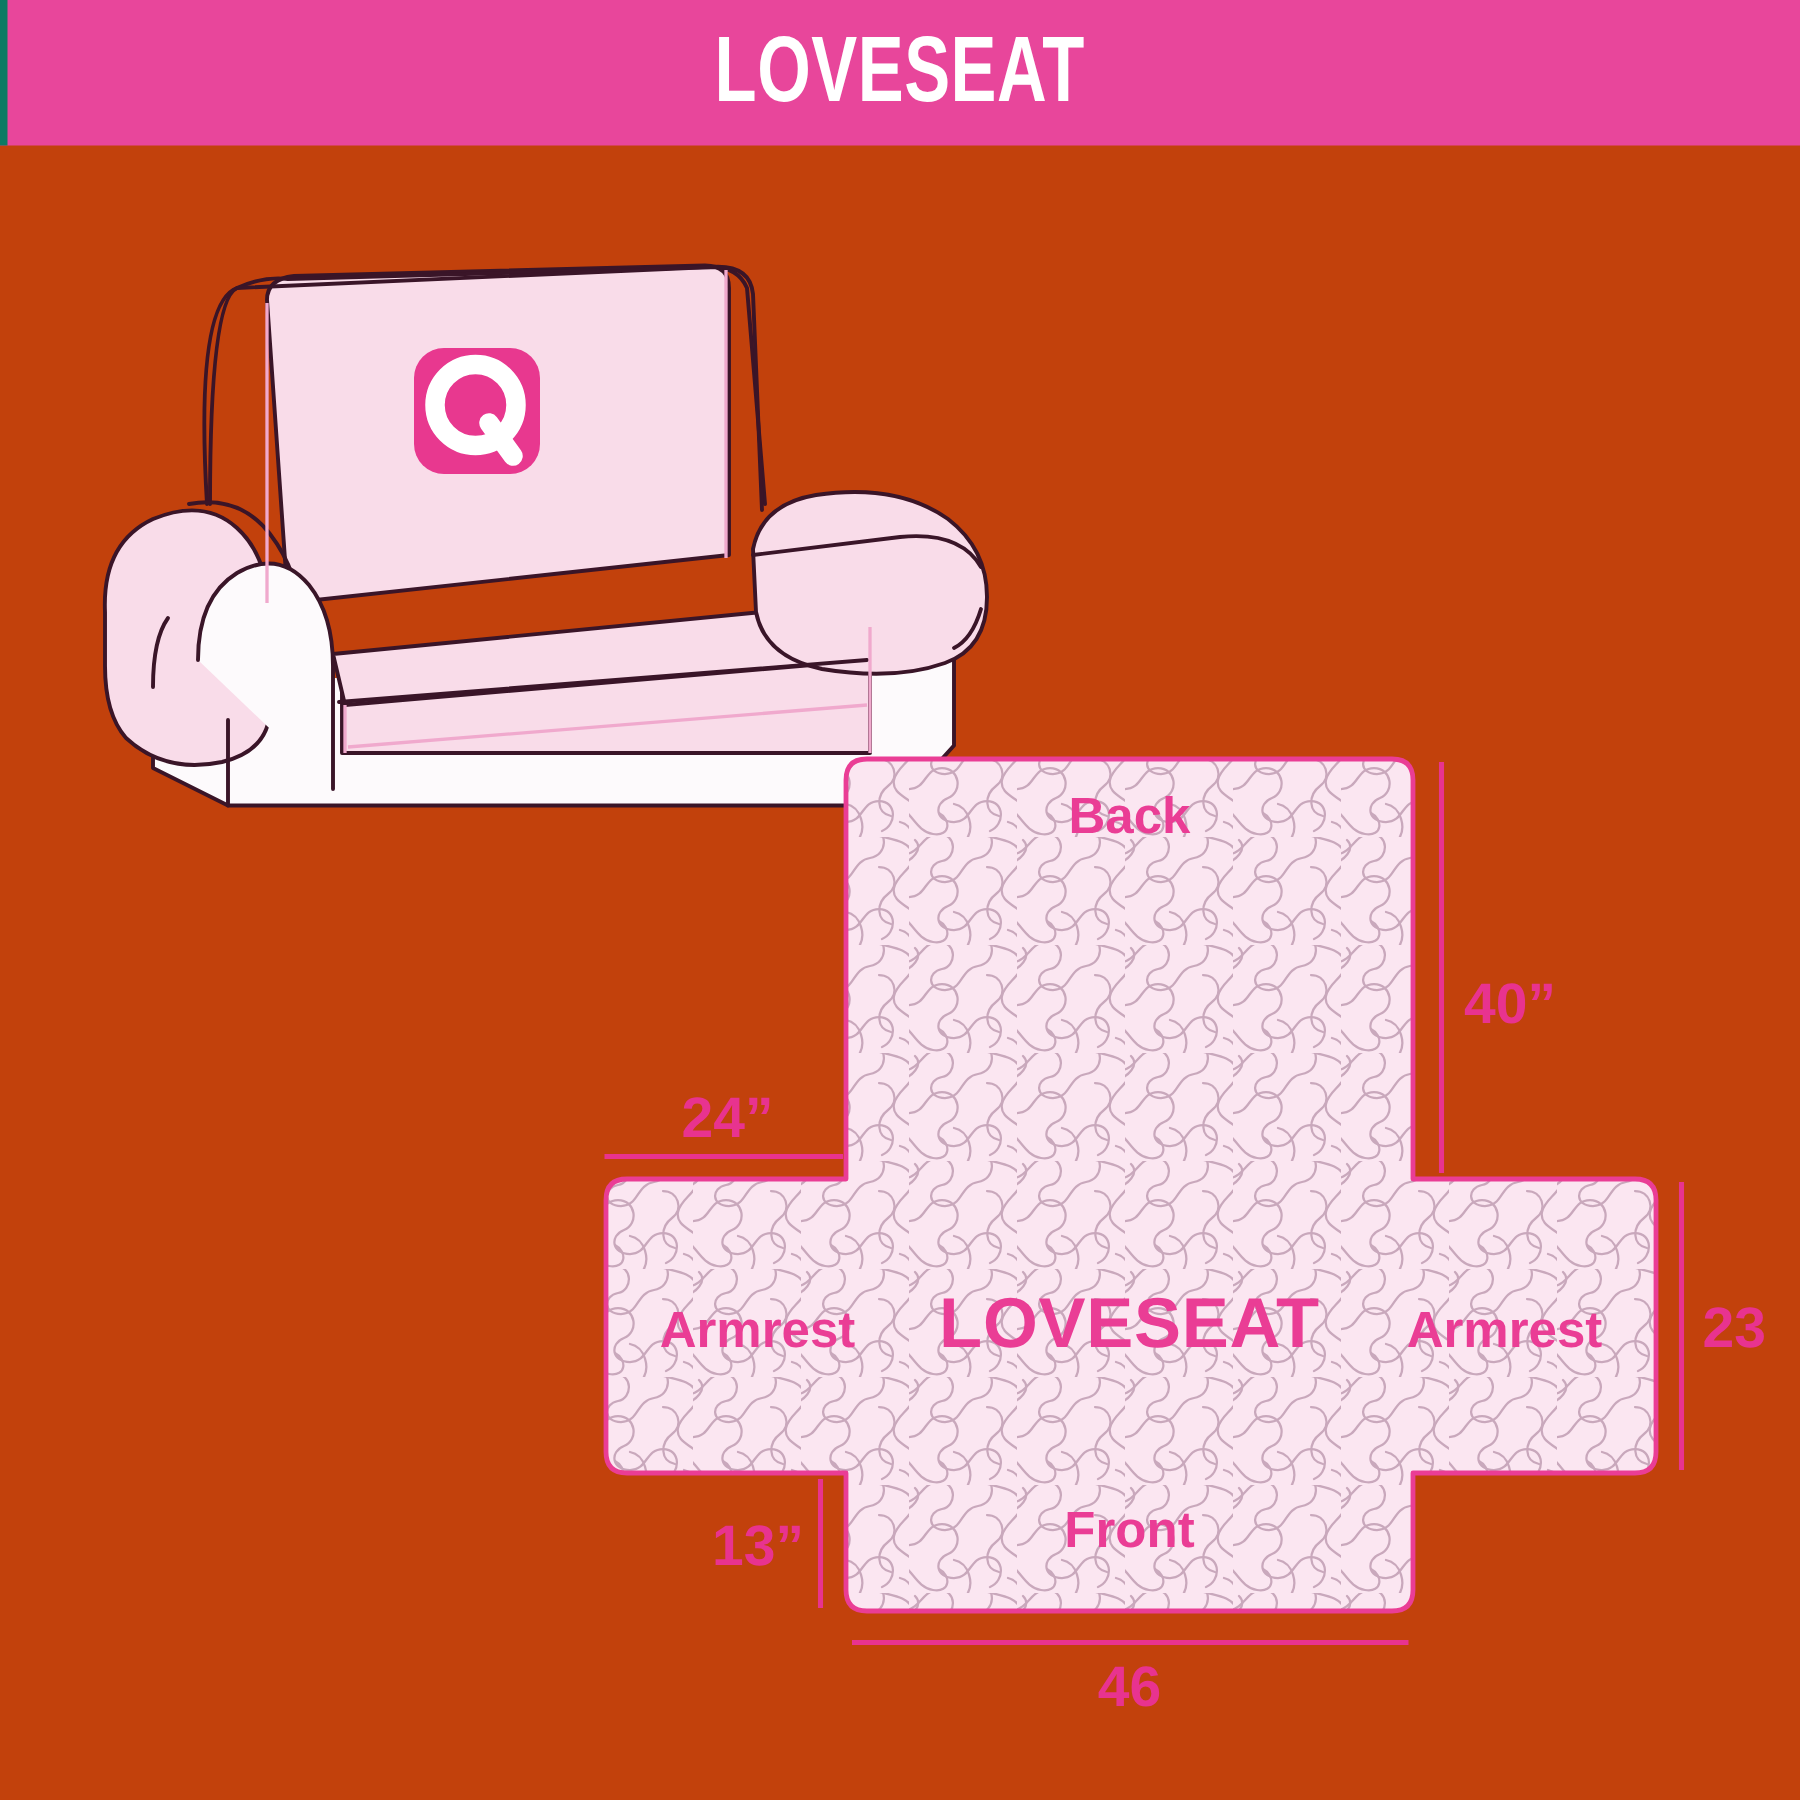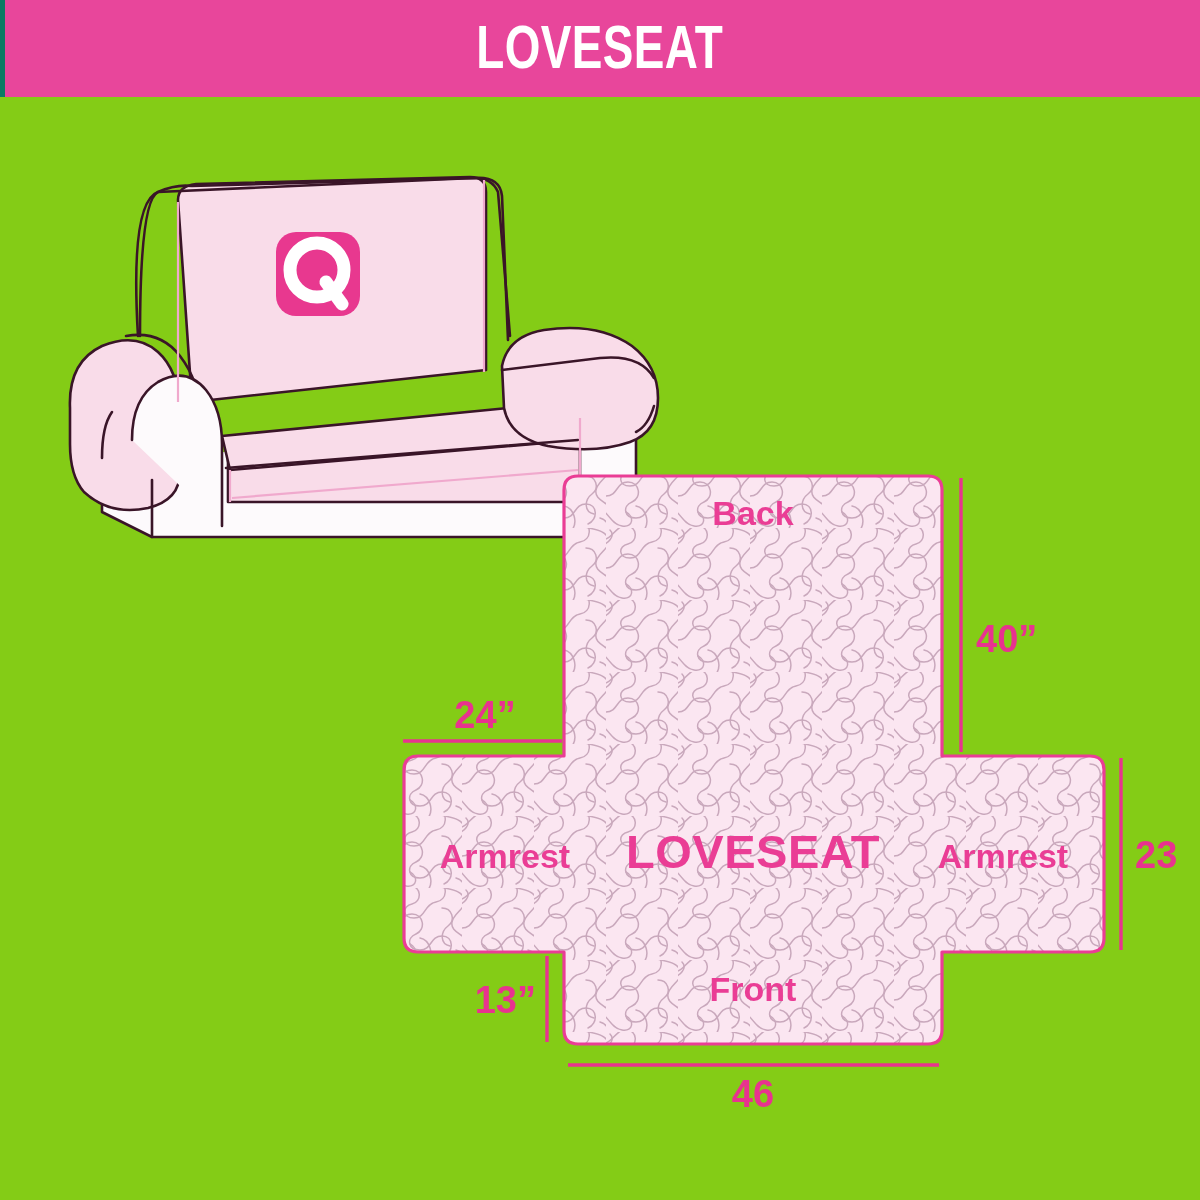--- a/index.html
+++ b/index.html
@@ -9,21 +9,21 @@
     background: #ffffff;
   }
   body {
     font-family: "Liberation Sans", sans-serif;
     -webkit-font-smoothing: antialiased;
   }
   #page {
     position: relative;
     width: 1200px;
     height: 1200px;
-    background: #84cc16;
+    background: #c2410c;
     overflow: hidden;
   }
 
   
   #header-banner {
     position: absolute;
     left: 0;
     top: 0;
     width: 1200px;
     height: 97px;
@@ -60,21 +60,21 @@
     top: 140px;
     width: 640px;
     height: 400px;
   }
   #sofa-svg { display: block; width: 640px; height: 400px; }
 
   
   #dimension-diagram {
     position: absolute;
     left: 390px;
-    top: 456px;
+    top: 486px;
     width: 790px;
     height: 680px;
   }
   #diagram-svg { display: block; width: 790px; height: 680px; }
 
   .panel-label {
     font-family: "Liberation Sans", sans-serif;
     font-weight: 700;
     fill: #ea3d95;
   }

